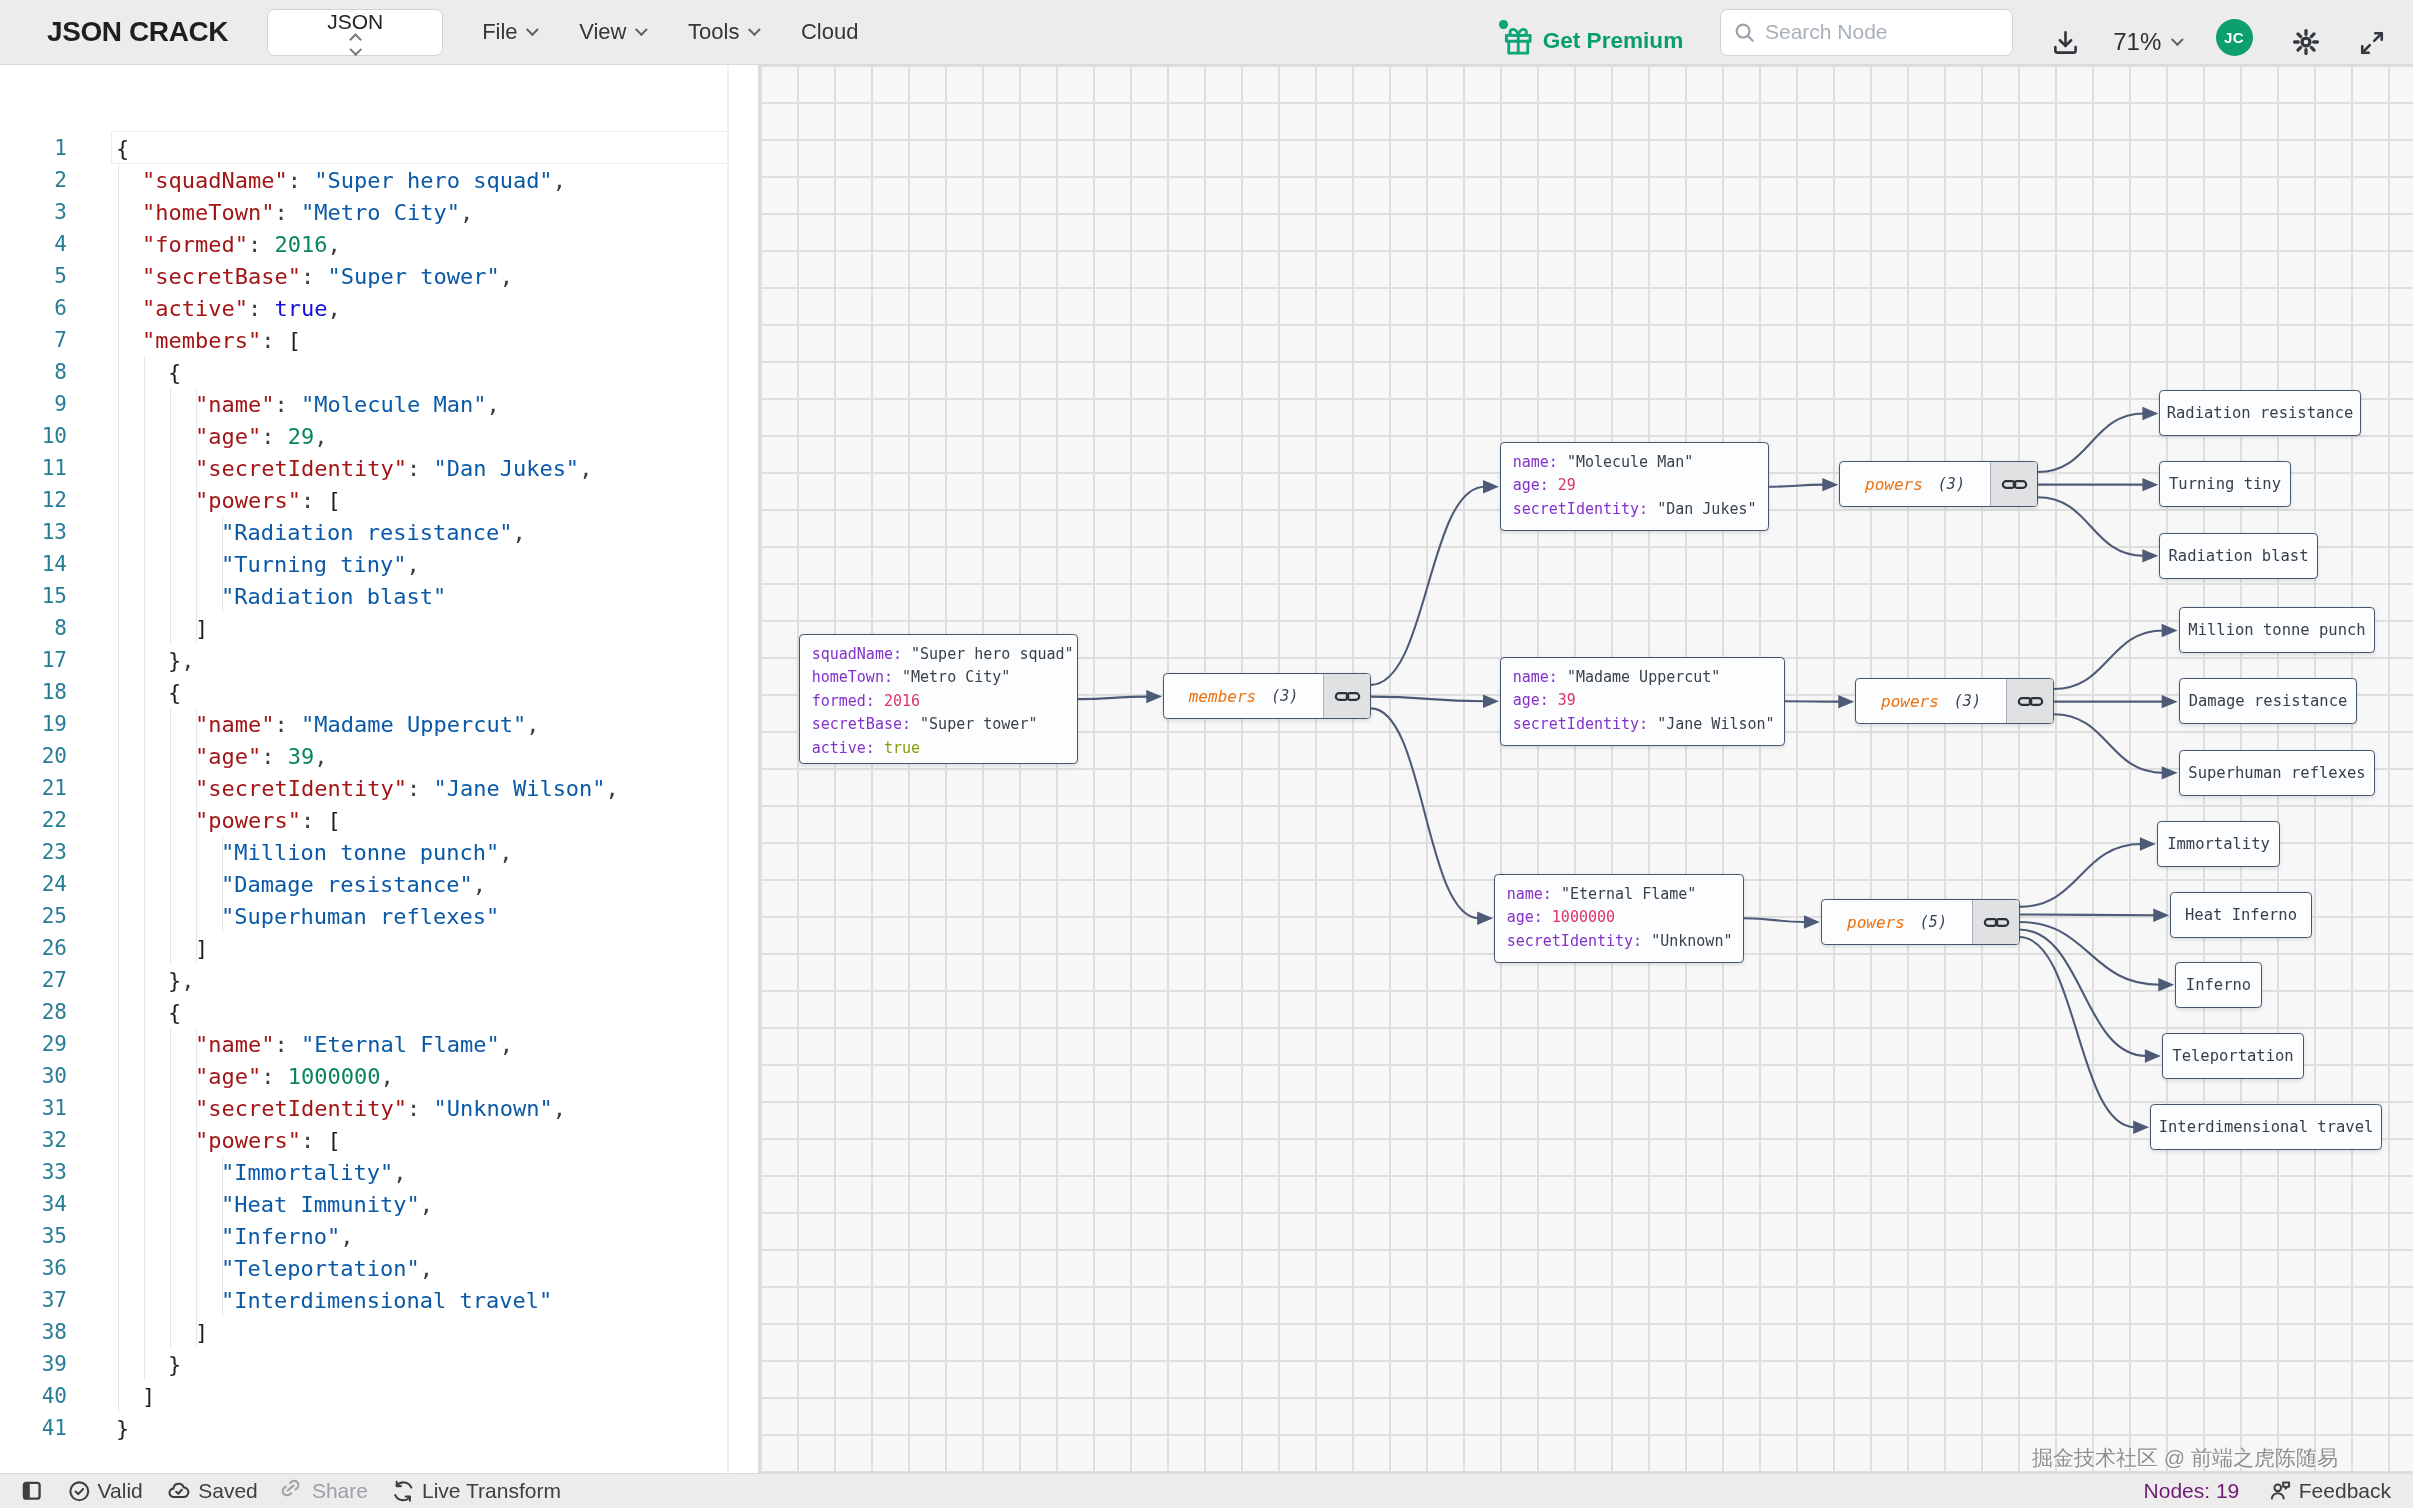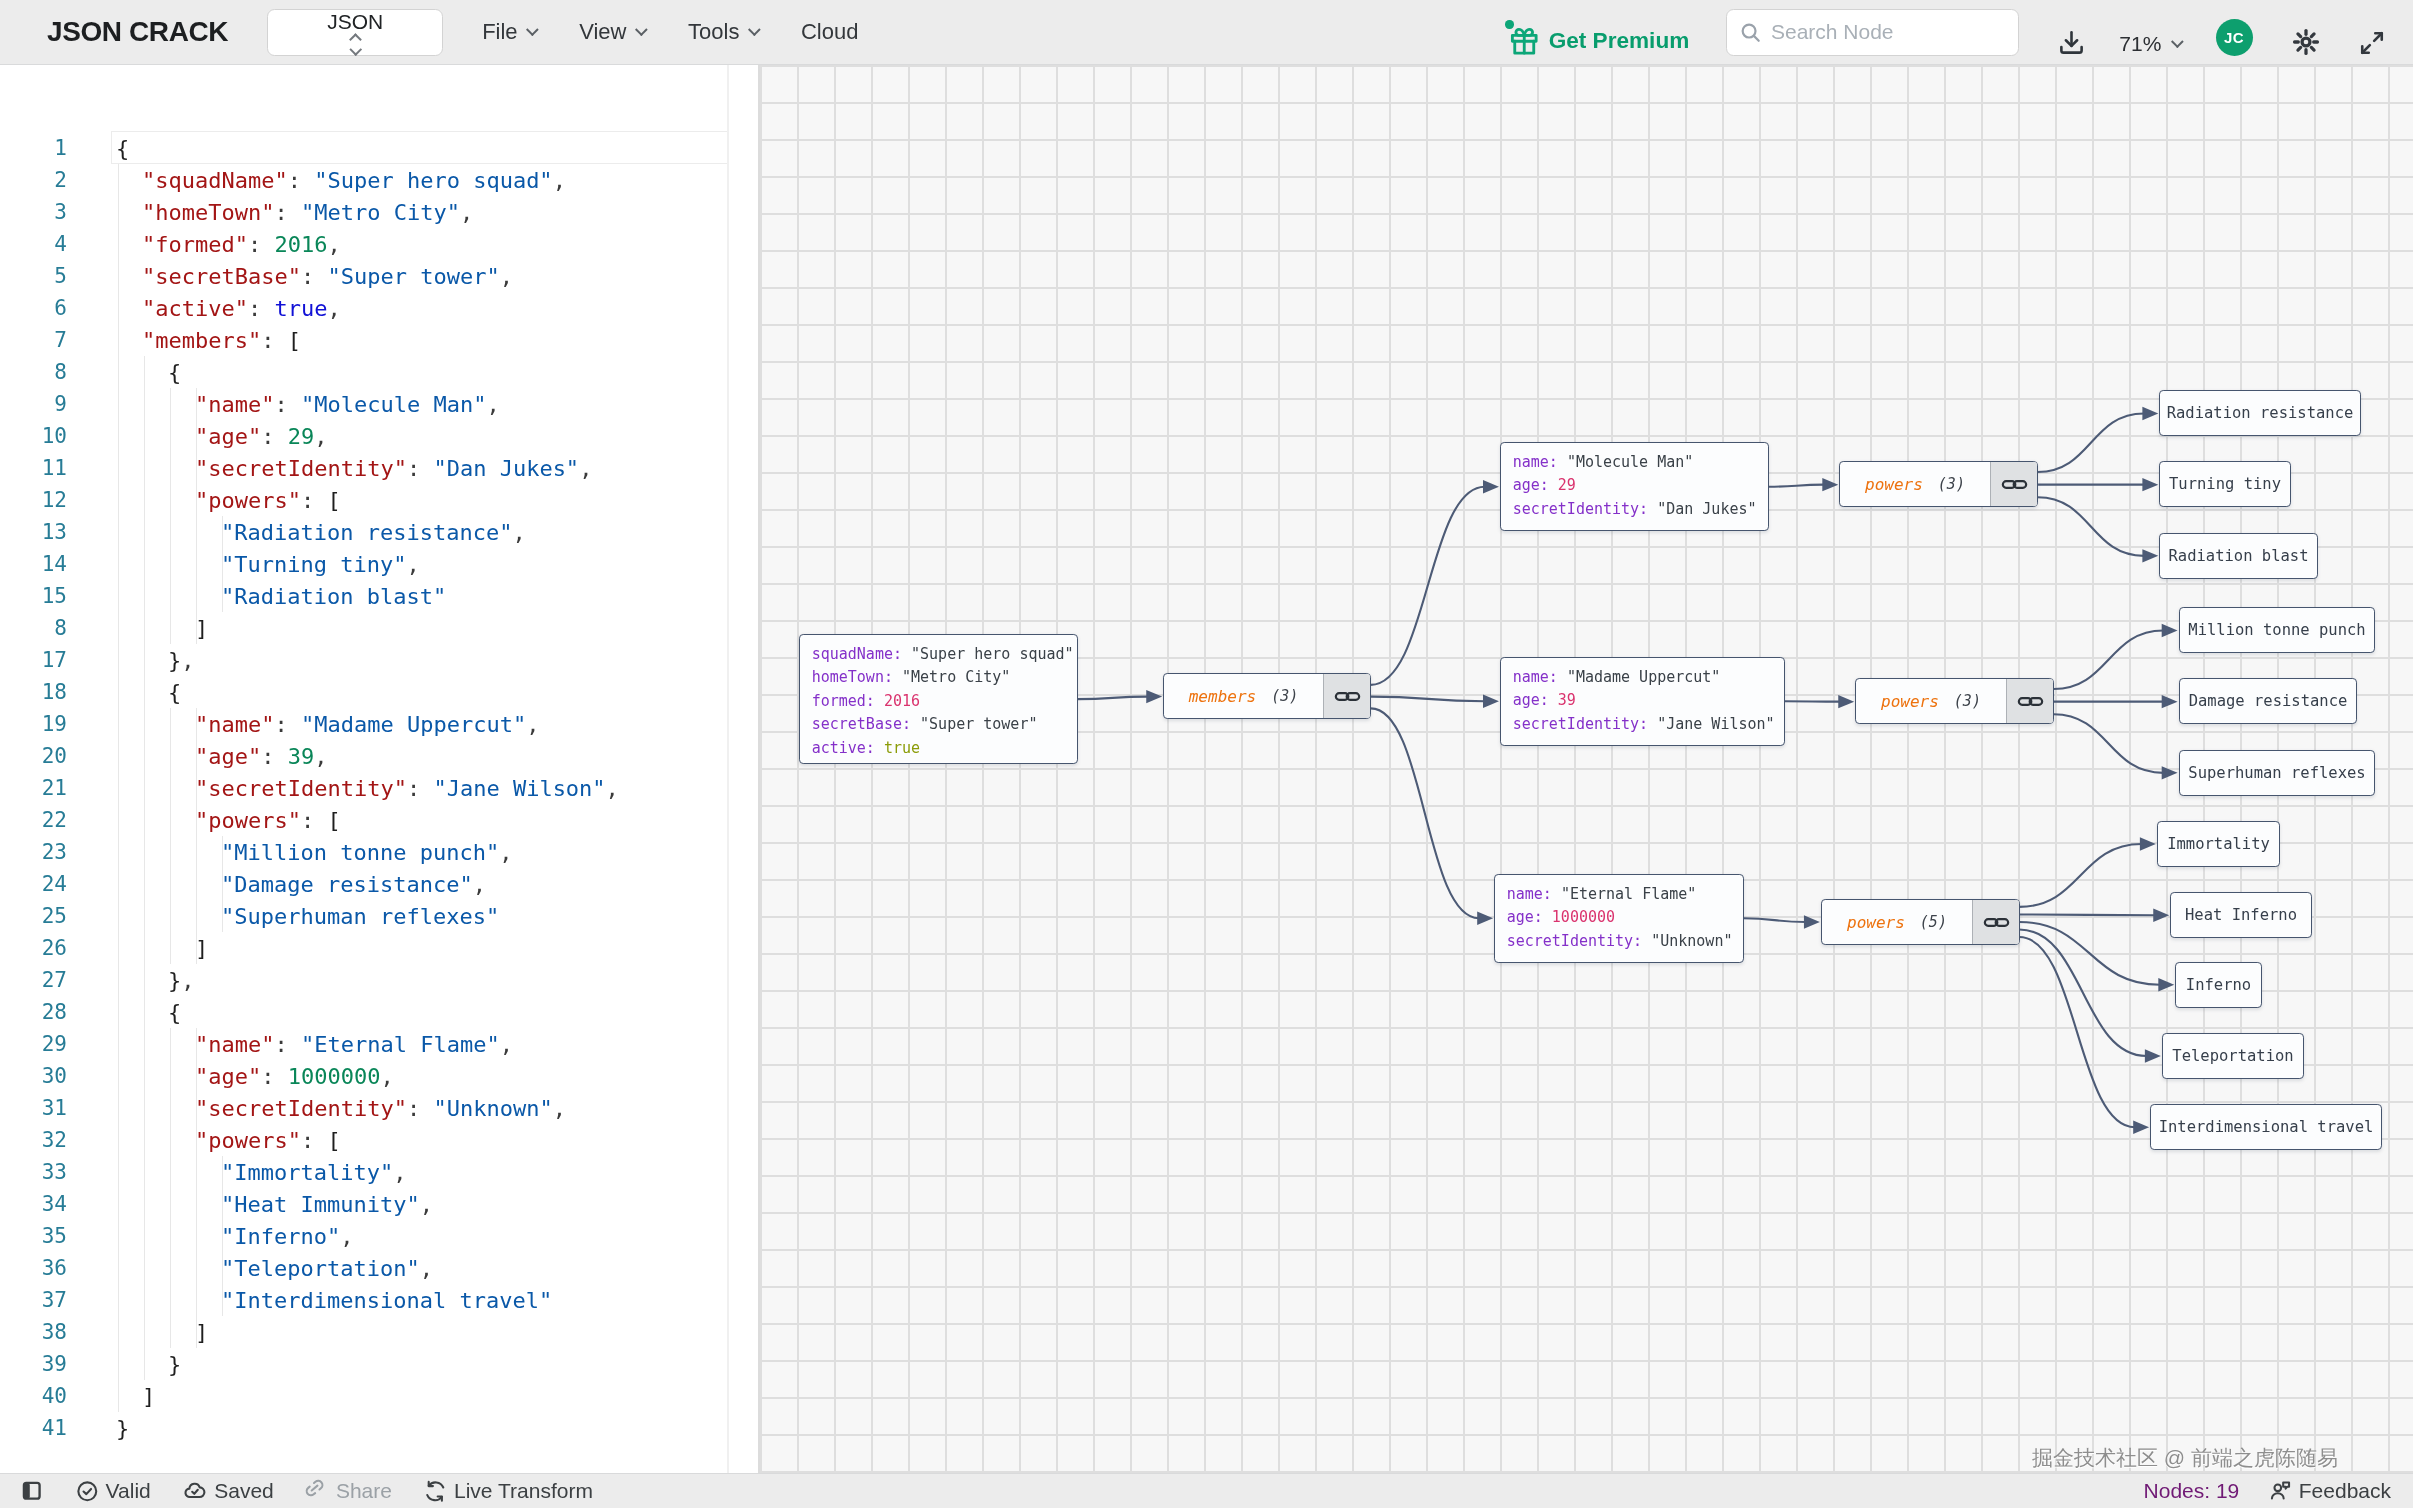--- a/index.html
+++ b/index.html
@@ -26,21 +26,21 @@
   .premium { display:flex; align-items:center; gap:10px; cursor:pointer; position:relative; }
   .premium .dot { position:absolute; left:-5px; top:-6.7px; width:8.4px; height:8.4px; border-radius:50%; background:#0ca678; }
   .premium-label { font-size:22.6px; font-weight:bold; color:#089d6d; }
   .searchbox { margin-left:37px; width:293px; height:47px; background:#fff; border:1.7px solid #d3d3d3;
                border-radius:7.5px; display:flex; align-items:center; padding:0 11.7px; gap:10px; }
   .searchbox input { border:none; outline:none; font-size:21px; color:#495057; width:210px; background:transparent;
                      font-family:"Liberation Sans", sans-serif; }
   .searchbox input::placeholder { color:#a9b0b7; }
   .iconbtn { margin-left:39px; cursor:pointer; display:flex; align-items:center; }
   .zoomctl { margin-left:34px; display:flex; align-items:center; gap:10px; cursor:pointer; }
-  .zoomctl .z { font-size:21px; color:#2c2f33; }
+  .zoomctl .z { font-size:24px; color:#2c2f33; }
   .avatar { margin-left:35px; width:37px; height:37px; border-radius:50%; background:#0d9f6e; color:#fff;
             font-size:15px; font-weight:bold; display:flex; align-items:center; justify-content:center;
             letter-spacing:0.4px; cursor:pointer; }
 
   
   .editor { position:absolute; left:0; top:65px; width:758px; height:1409px; background:#fff; overflow:hidden; }
   .cur-line { position:absolute; left:111px; top:66px; width:618px; height:33px; border:1.7px solid #ececec; }
   .code-area { position:absolute; left:0; top:67px; font-family:"DejaVu Sans Mono","Liberation Mono",monospace;
                font-size:22px; }
   .line { position:relative; height:32px; display:flex; align-items:center; white-space:pre; }
@@ -73,21 +73,21 @@
               display:flex; align-items:center; justify-content:center; border-radius:0 2.5px 2.5px 0; }
   .gnode.leaf { display:flex; align-items:center; justify-content:center; }
   .leaf-text { color:#363f4b; font-size:15.5px; white-space:pre; }
   .watermark { position:absolute; font-size:21px; color:#8e8e8e; text-shadow:0 0.8px 0 #ffffff; white-space:nowrap; }
 
   
   .statusbar { position:absolute; left:0; top:1473px; width:2413px; height:35px; background:#ececec;
                border-top:1.7px solid #d9dadb; display:flex; align-items:center; font-size:21px; color:#3c4043; }
   .sb-item { display:flex; align-items:center; gap:7.5px; cursor:pointer; }
   .sb-item.disabled { color:#9ba1a6; }
-  .sb-left { display:flex; align-items:center; gap:32px; margin-left:20px; }
+  .sb-left { display:flex; align-items:center; gap:24px; margin-left:20px; }
   .sb-right { margin-left:auto; display:flex; align-items:center; gap:28.5px; margin-right:22px; }
   .sb-nodes { color:#701a75; }
   svg { display:block; }
 </style>
 </head>
 <body>
 
 <div class="toolbar">
   <div class="logo">JSON CRACK</div>
 

